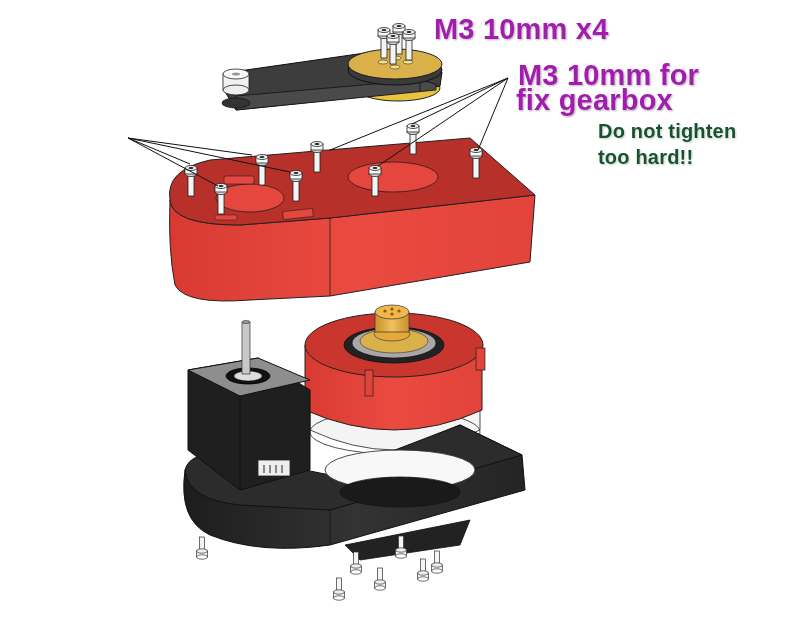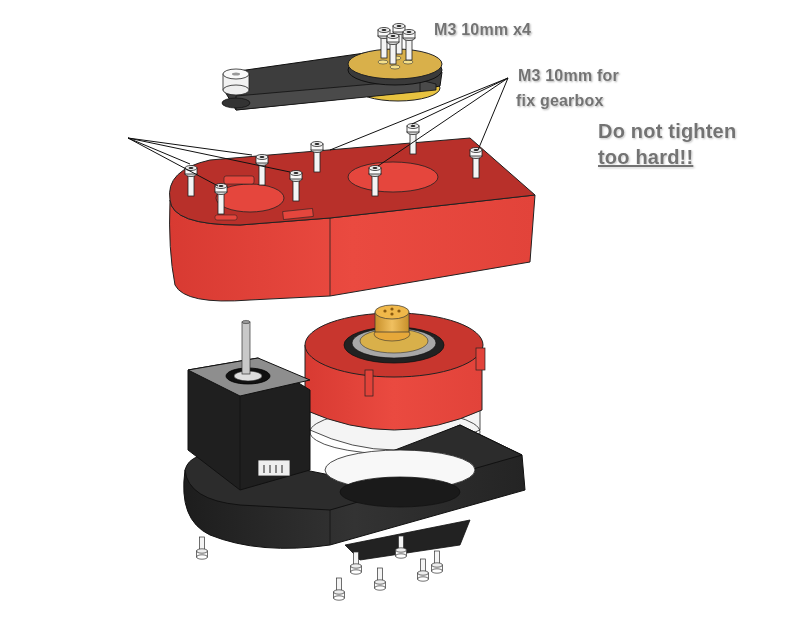--- a/index.html
+++ b/index.html
@@ -2,28 +2,28 @@
 <html><head>
   <meta charset="utf-8">
   <style>
     html, body { margin: 0; padding: 0; background: #ffffff; }
     body { width: 788px; height: 625px; position: relative; overflow: hidden; font-family: "Liberation Sans", sans-serif; }
     #stage { position: absolute; left: 0; top: 0; width: 788px; height: 625px; }
     .label {
       position: absolute;
       font-family: "Liberation Sans", sans-serif;
       font-weight: bold;
-      font-size: 16px;
+      font-size: 29px;
       line-height: 25px;
-      color: #737373;
+      color: #a21caf;
       text-shadow: 0 0 2px #fff, 1px 1px 2px rgba(0,0,0,0.35), -1px 0 1px #fff;
       white-space: pre;
       letter-spacing: 0.2px;
     }
-    .warn { color: #737373; font-size: 20px; line-height: 25px; text-shadow: 0 0 2px #fff, 1px 1px 2px rgba(0,0,0,0.25); }
+    .warn { color: #14532d; font-size: 20px; line-height: 25px; text-shadow: 0 0 2px #fff, 1px 1px 2px rgba(0,0,0,0.25); }
   </style>
 </head>
 <body>
 
 <div id="stage">
   <svg width="788" height="625" viewBox="0 0 788 625" xmlns="http://www.w3.org/2000/svg">
     <defs>
       <linearGradient id="redSide" x1="0" x2="1" y1="0" y2="0">
         <stop offset="0" stop-color="#d83a32"></stop>
         <stop offset="0.5" stop-color="#ea4a40"></stop>
@@ -176,14 +176,14 @@
       <line x1="508" y1="78" x2="412" y2="124"></line>
       <line x1="508" y1="78" x2="378" y2="166"></line>
       <line x1="508" y1="78" x2="478" y2="150"></line>
     </g>
   </svg>
 
   <div class="label" style="left:434px; top:17px;">M3 10mm x4</div>
   <div class="label" style="left:518px; top:63px;">M3 10mm for</div>
   <div class="label" style="left:516px; top:88px;">fix gearbox</div>
   <div class="label warn" style="left:598px; top:119px;">Do not tighten</div>
-  <div class="label warn" style="left:598px; top:145px;text-decoration:underline;">too hard!!</div>
+  <div class="label warn" style="left:598px; top:145px;">too hard!!</div>
 </div>
 
 </body></html>

